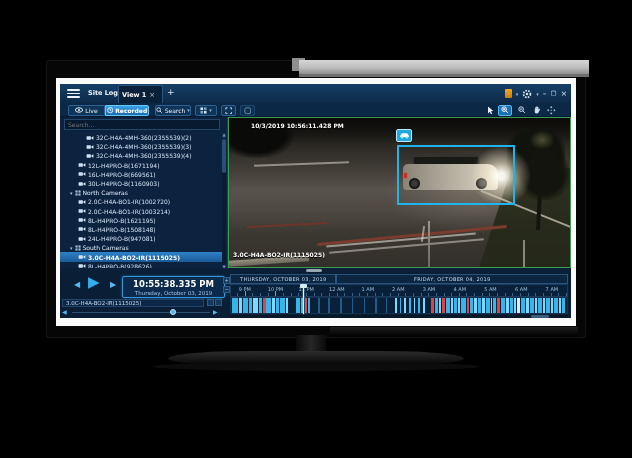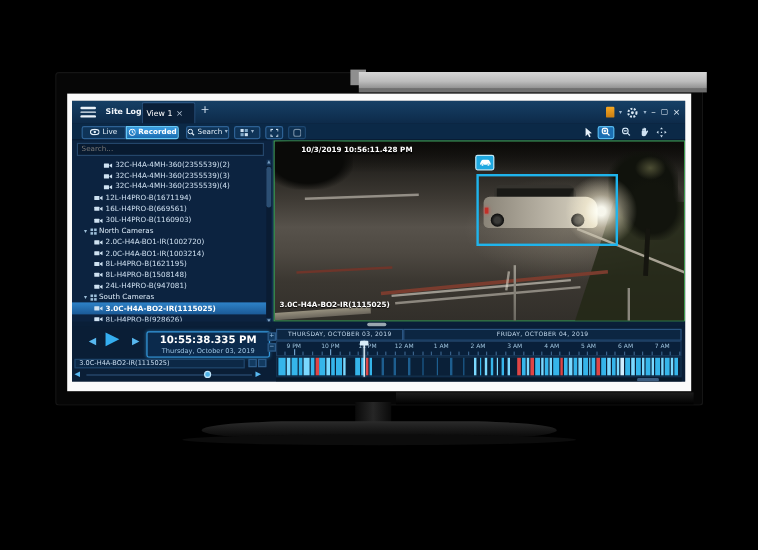--- a/index.html
+++ b/index.html
@@ -26,21 +26,21 @@
   
   .app{left:60px;top:84px;width:511px;height:234px;background:#0a1e36;overflow:hidden;}
 
   
   .titlebar{left:0;top:0;width:511px;height:19px;background:linear-gradient(180deg,#164066,#0d2a49);}
   .hamb{left:7px;top:5px;width:13px;height:9px;display:flex;flex-direction:column;justify-content:space-between;}
   .hamb b{height:1.6px;background:#e9f1f9;border-radius:1px;}
   .site-label{left:28px;top:0;height:19px;line-height:19px;font-size:6.5px;font-weight:bold;color:#f2f7fc;}
   .tab{left:58px;top:1px;width:45px;height:18px;background:#0a1f38;border:1px solid #2a5480;border-bottom:none;
        border-radius:2px 2px 0 0;display:flex;align-items:center;box-sizing:border-box;padding:0 3px;gap:3px;}
-  .tab .tl{font-size:6.5px;font-weight:normal;color:#fff;}
+  .tab .tl{font-size:6.5px;font-weight:bold;color:#fff;}
   .tab .tx{font-size:7px;color:#b9c9da;}
   .newtab{left:107px;top:3px;font-size:9px;color:#d4e2f0;}
   .tb-right{right:4px;top:0;height:19px;display:flex;align-items:center;gap:4px;color:#dfeaf4;}
   .orange-ic{width:7px;height:9px;background:linear-gradient(180deg,#f6a823,#c87d12);border-radius:1px;}
   .caret{font-size:5px;color:#9fb8d0;}
   .wc{font-size:7.5px;color:#dfeaf4;line-height:19px;}
 
   
   .toolbar{left:0;top:19px;width:511px;height:14px;background:#0b2947;border-bottom:1px solid #081a30;box-sizing:border-box;}
   .btn{position:absolute;top:2px;height:10.5px;box-sizing:border-box;display:flex;align-items:center;justify-content:center;

